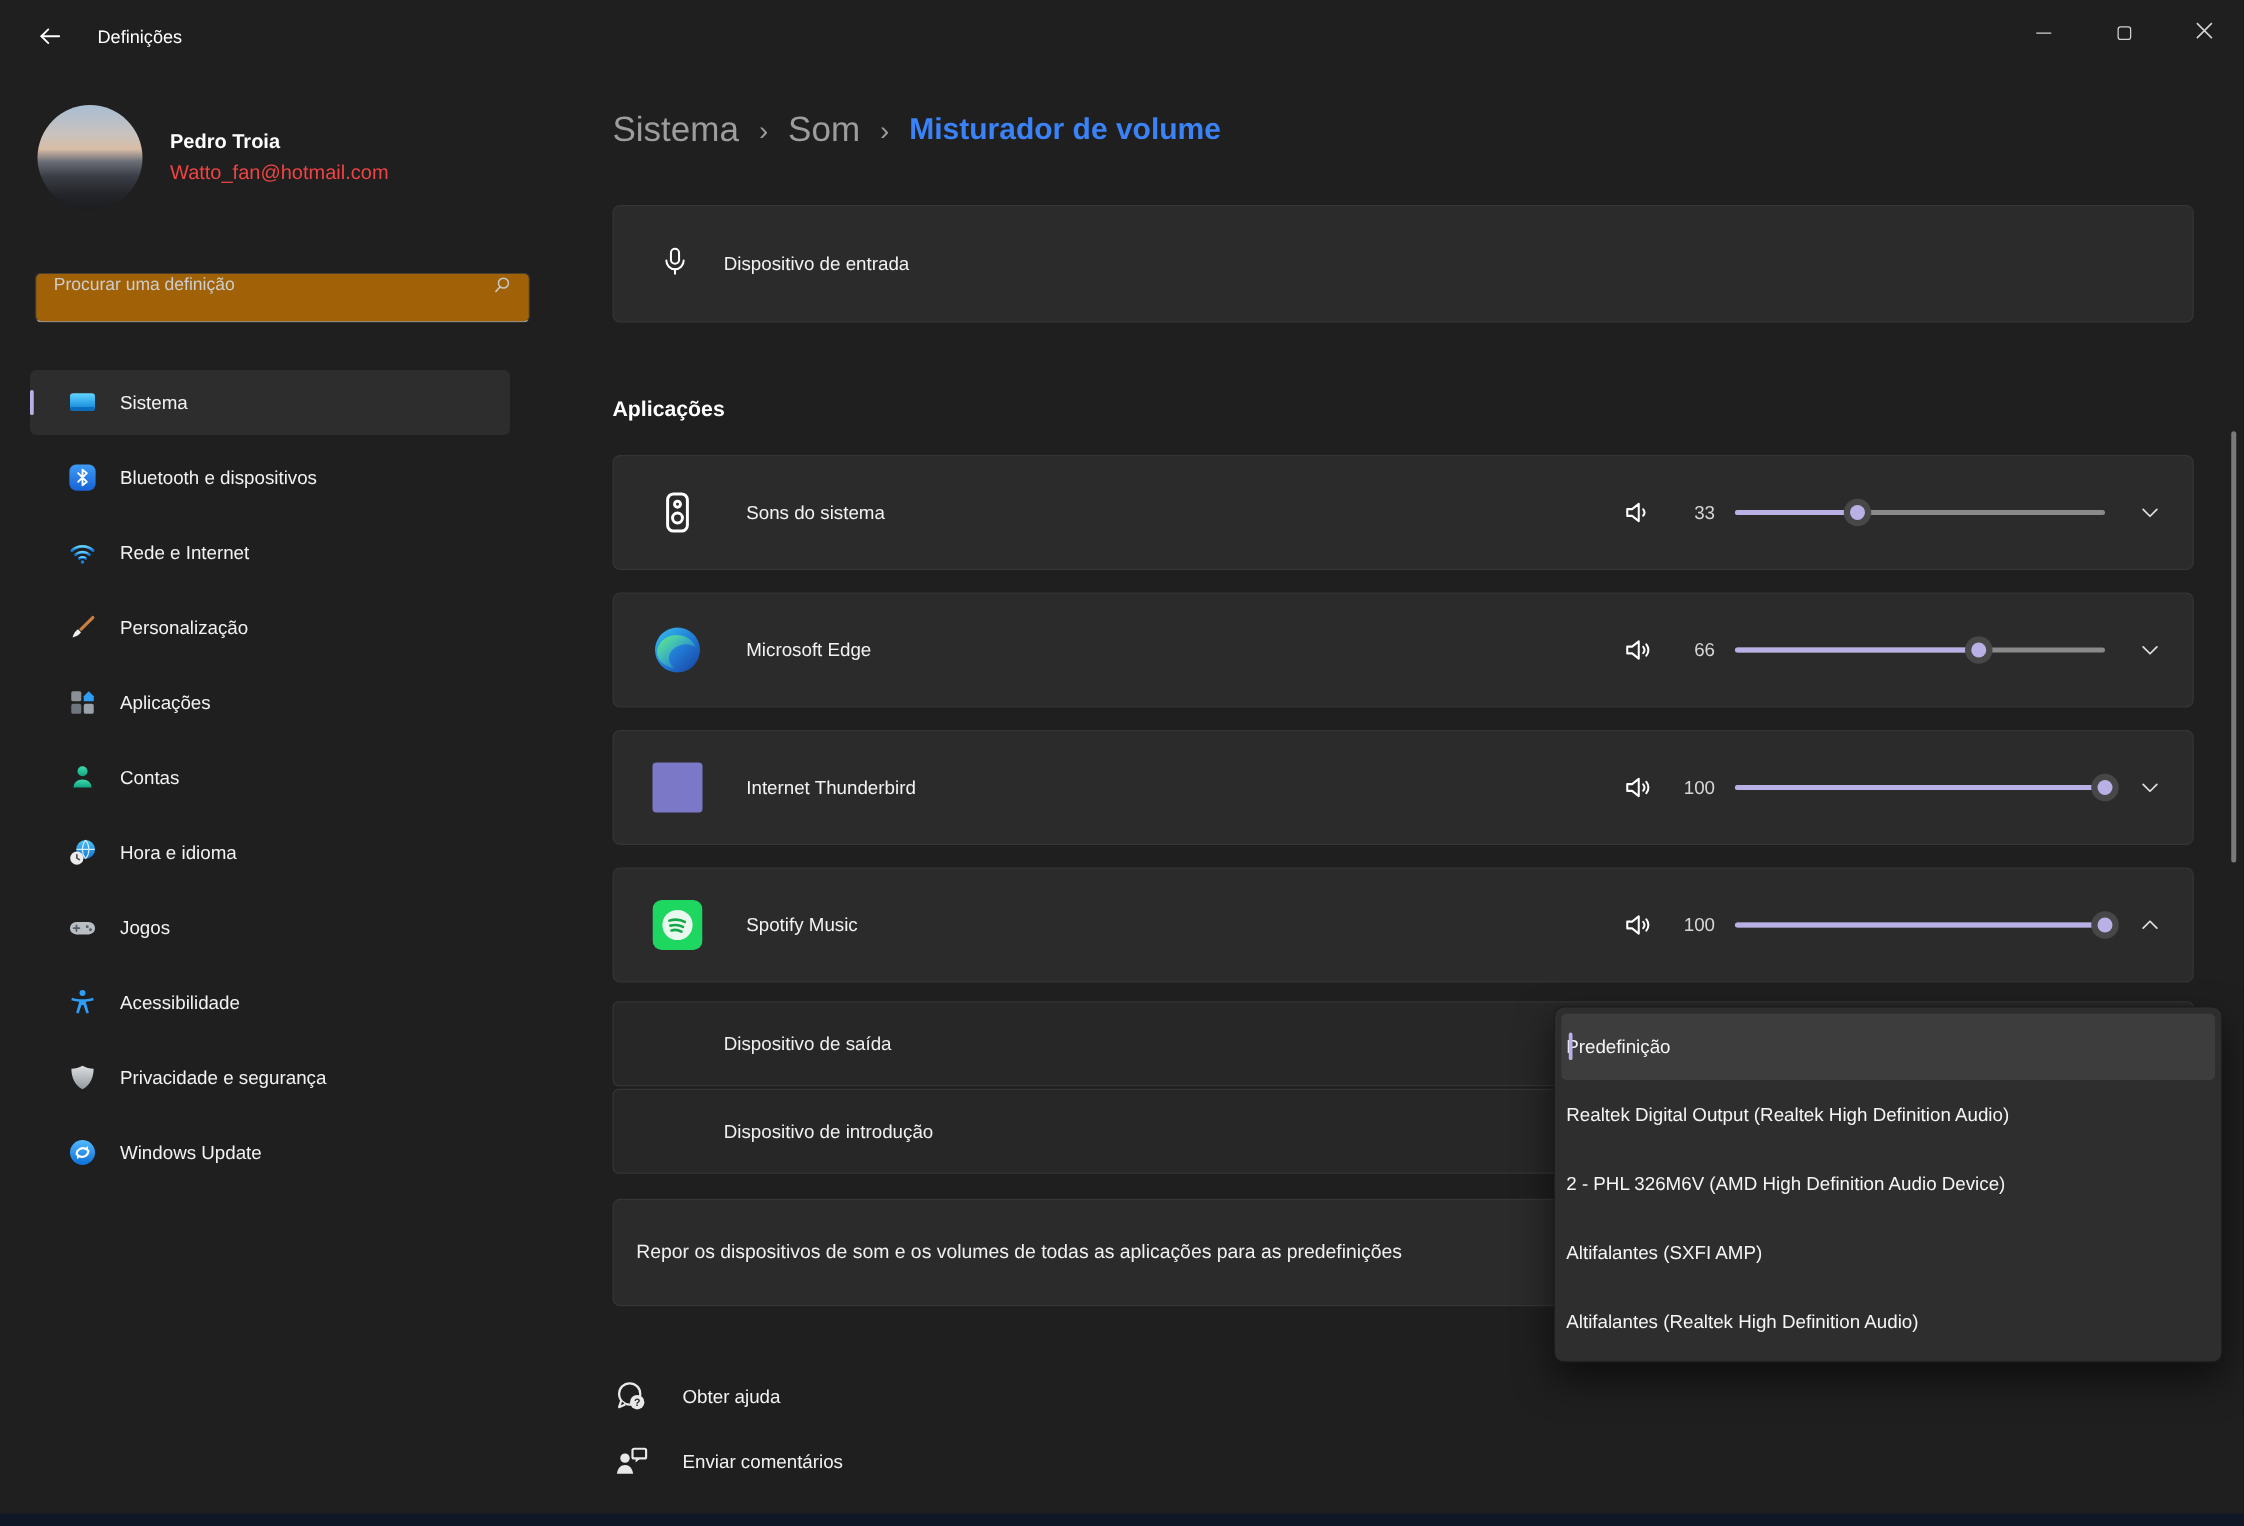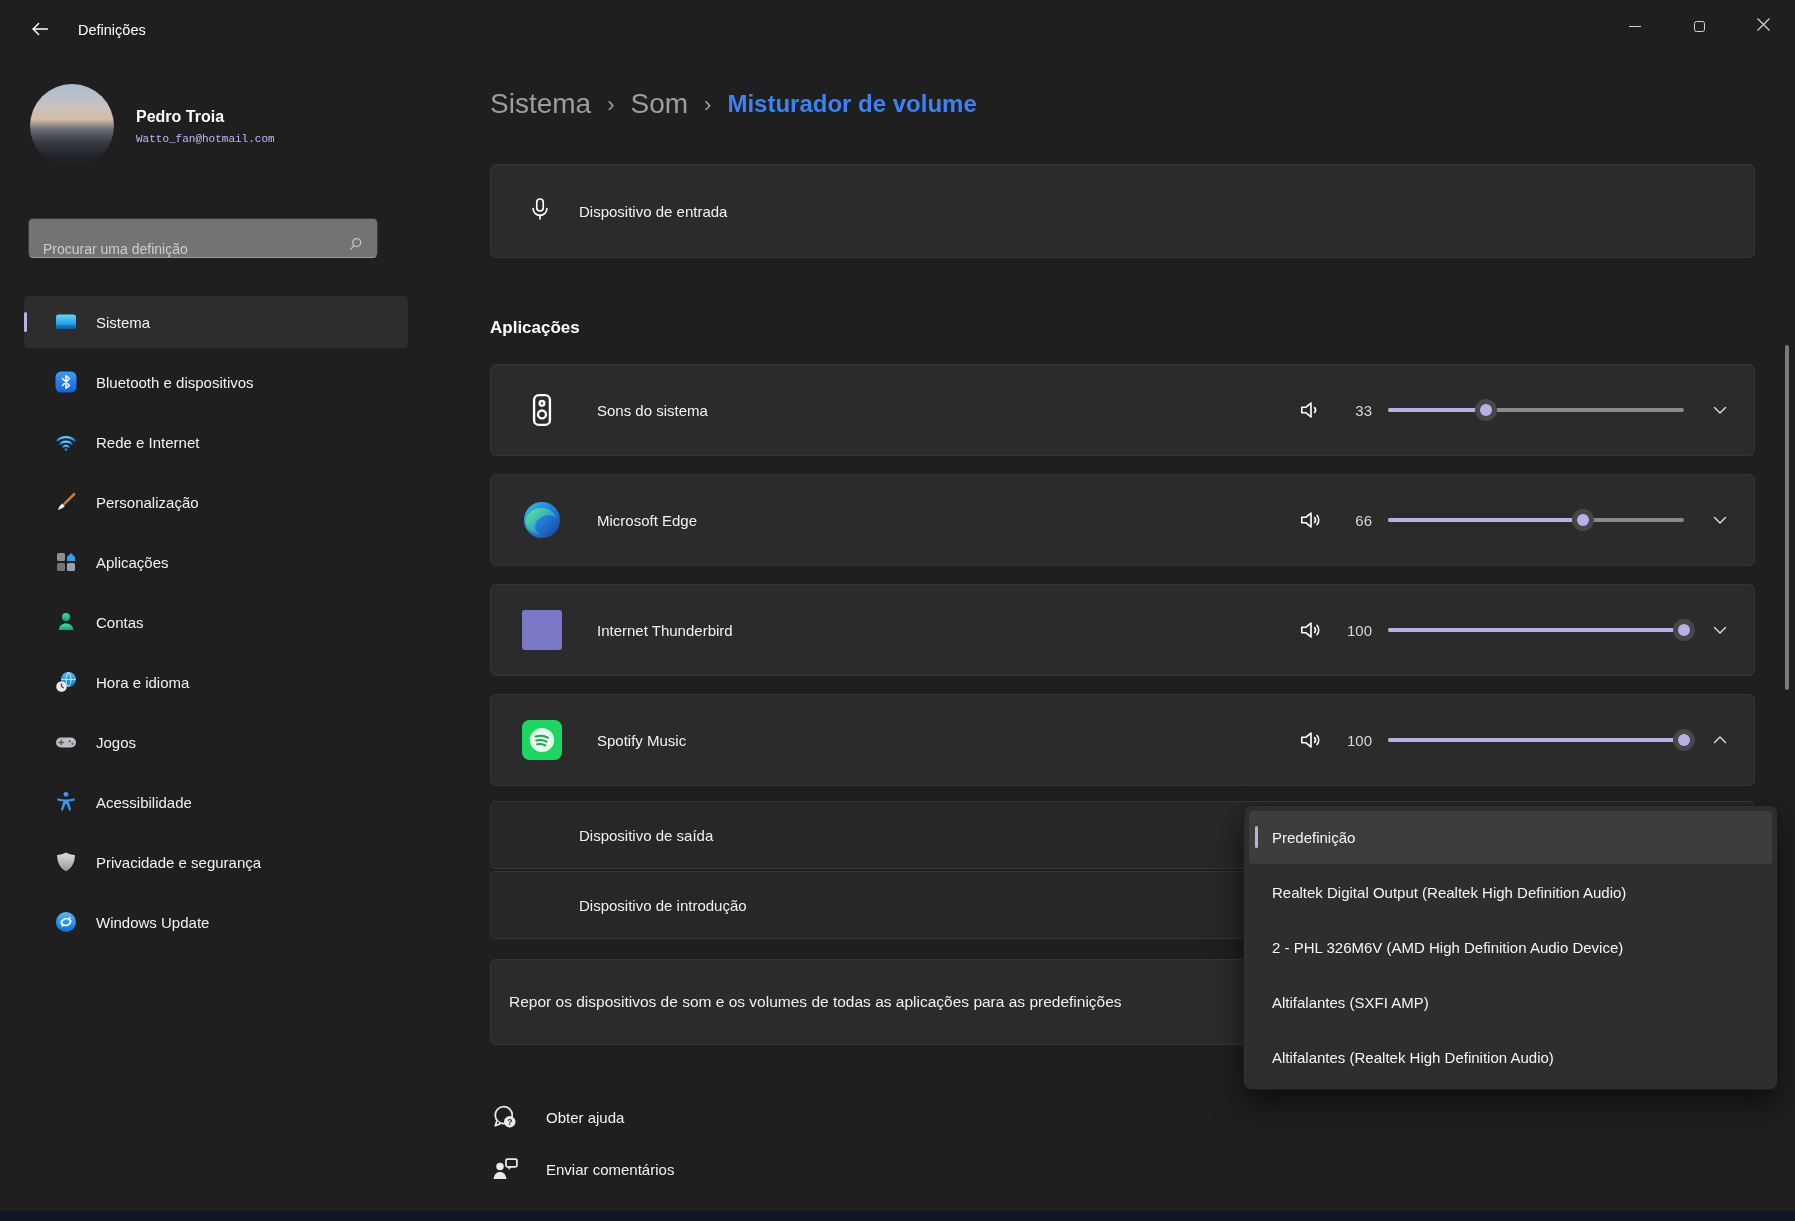--- a/index.html
+++ b/index.html
@@ -16,23 +16,23 @@
   .win-btn { width:64px; height:52px; border:none; background:transparent; display:flex; align-items:center; justify-content:center; cursor:pointer; }
   .glyph-min { display:block; width:12px; border-top:1.4px solid #d2d2d2; }
   .glyph-max { display:block; width:11px; height:11px; border:1.4px solid #d2d2d2; border-radius:2.5px; }
 
   
   .profile { position:absolute; left:30px; top:84px; display:flex; align-items:center; cursor:pointer; }
   .avatar { width:84px; height:84px; border-radius:50%; flex:0 0 84px;
     background:linear-gradient(180deg,#a9bdd3 0%,#c9c2bd 28%,#d8bda6 42%,#6a6d76 54%,#3a3d45 68%,#23252a 85%,#1b1d20 100%); }
   .profile-text { margin-left:22px; }
   .profile-name { font-size:16px; font-weight:700; color:#fff; }
-  .profile-email { margin-top:7px; font-size:11px; color:#c4b5fd;font-family:Liberation Mono, monospace; }
-
-  .search-box { position:absolute; left:28px; top:218px; width:350px; height:40px; background:#737373; border:1px solid #3a3a3a; border-bottom:1px solid #9a9a9a; border-radius:5px; display:flex; align-items:flex-end; padding:0 12px 0 14px; }
+  .profile-email { margin-top:7px; font-size:16px; color:#ef4444; }
+
+  .search-box { position:absolute; left:28px; top:218px; width:396px; height:40px; background:#a16207; border:1px solid #3a3a3a; border-bottom:1px solid #9a9a9a; border-radius:5px; display:flex; align-items:flex-start; padding:0 12px 0 14px; }
   .search-box input { flex:1; background:transparent; border:none; outline:none; color:#fff; font-size:14px; font-family:inherit; }
   .search-box input::placeholder { color:#cdcdcd; }
 
   .nav { position:absolute; left:24px; top:296px; width:384px; }
   .nav-item { position:relative; height:52px; margin-bottom:8px; border-radius:5px; display:flex; align-items:center; padding-left:30px; cursor:pointer; }
   .nav-item.selected { background:#2d2d2d; }
   .nav-item .pill { position:absolute; left:0; top:16px; width:3px; height:20px; border-radius:2px; background:var(--accent); }
   .nav-ic { width:24px; height:24px; margin-right:18px; flex:0 0 24px; }
   .nav-label { font-size:15px; color:#f2f2f2; }
 
@@ -72,21 +72,21 @@
   .reset-card { top:959px; height:86px; padding:0 20px 0 18px; overflow:hidden; }
   .reset-label { font-size:15.5px; color:#f0f0f0; white-space:nowrap; }
 
   .footer-row { position:absolute; left:490px; height:40px; display:flex; align-items:center; cursor:pointer; }
   .f0 { top:1097px; } .f1 { top:1149px; }
   .footer-ic { width:30px; height:30px; }
   .footer-label { margin-left:26px; font-size:15px; color:#f2f2f2; }
 
   
   .flyout { position:absolute; left:1243px; top:805px; width:535px; height:285px; background:#2e2e2e; border:1px solid #1c1c1c; border-radius:8px; padding:5px; box-shadow:0 14px 30px rgba(0,0,0,.55); z-index:50; }
-  .fly-item { position:relative; height:53px; margin-bottom:2px; border-radius:4px; display:flex; align-items:center; padding-left:23px; font-size:15px; color:#f5f5f5; cursor:pointer; }
+  .fly-item { position:relative; height:53px; margin-bottom:2px; border-radius:4px; display:flex; align-items:center; padding-left:4px; font-size:15px; color:#f5f5f5; cursor:pointer; }
   .fly-item.selected { background:#3d3d3d; }
   .fly-item .pill { position:absolute; left:6px; top:15px; width:3px; height:22px; border-radius:2px; background:var(--accent); }
 
   .scrollbar { position:absolute; right:6px; top:345px; width:4px; height:345px; border-radius:2px; background:#8b8b8b; opacity:.85; cursor:pointer; }
   .bottom-edge { position:absolute; left:0; right:0; bottom:0; height:10px; background:#0f1726; }
 </style>
 </head>
 <body>
 
 <div class="window">

